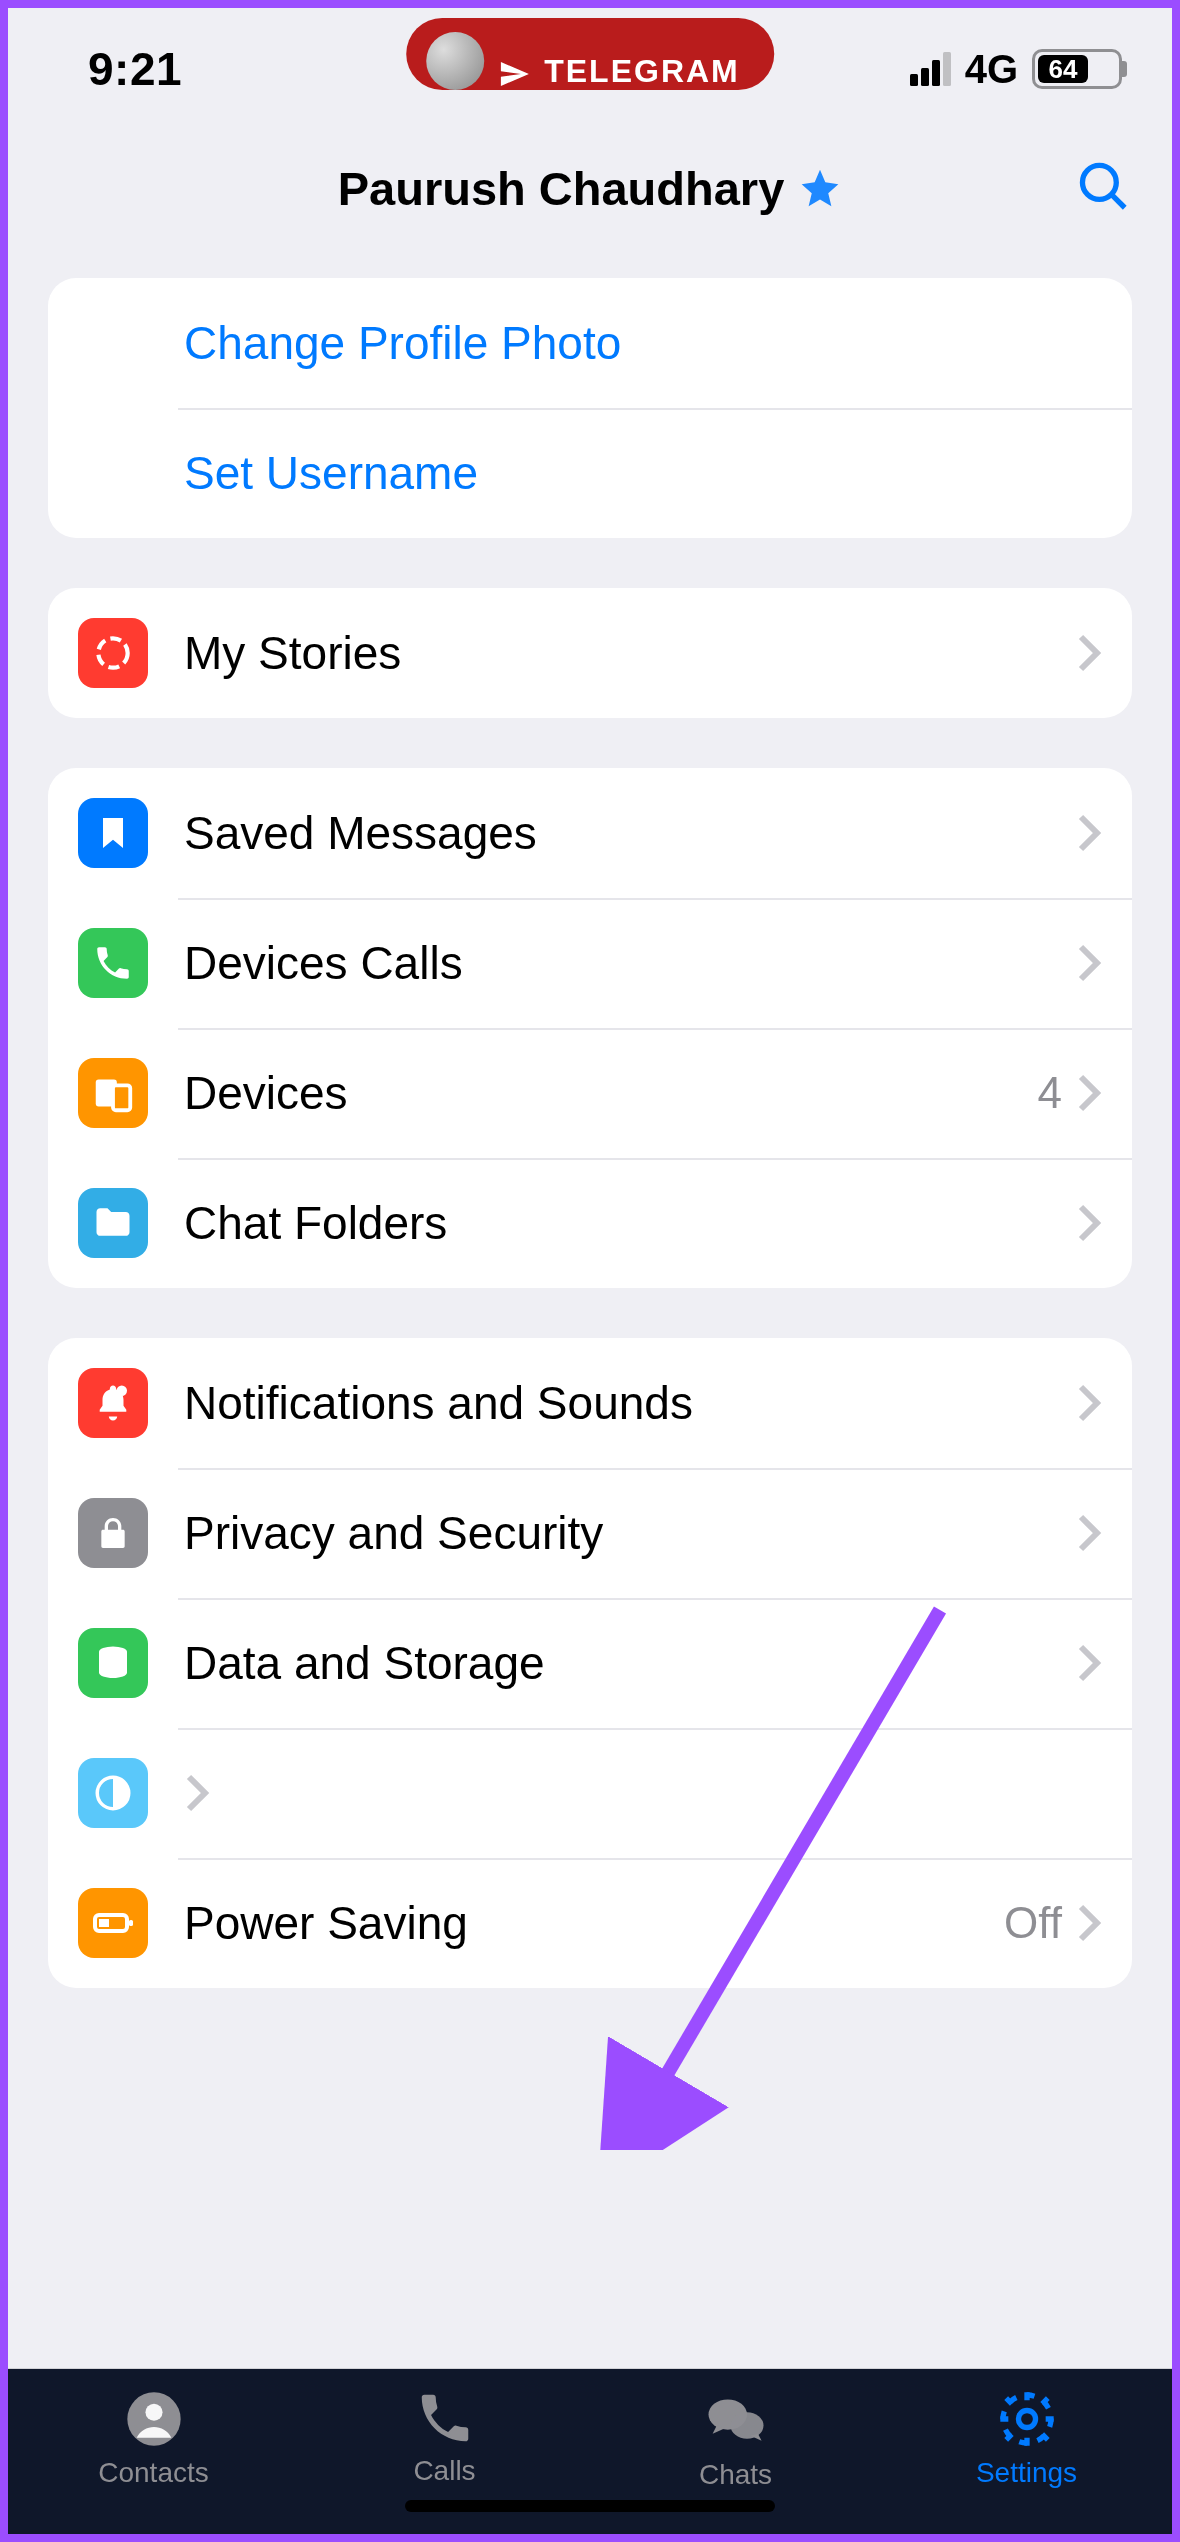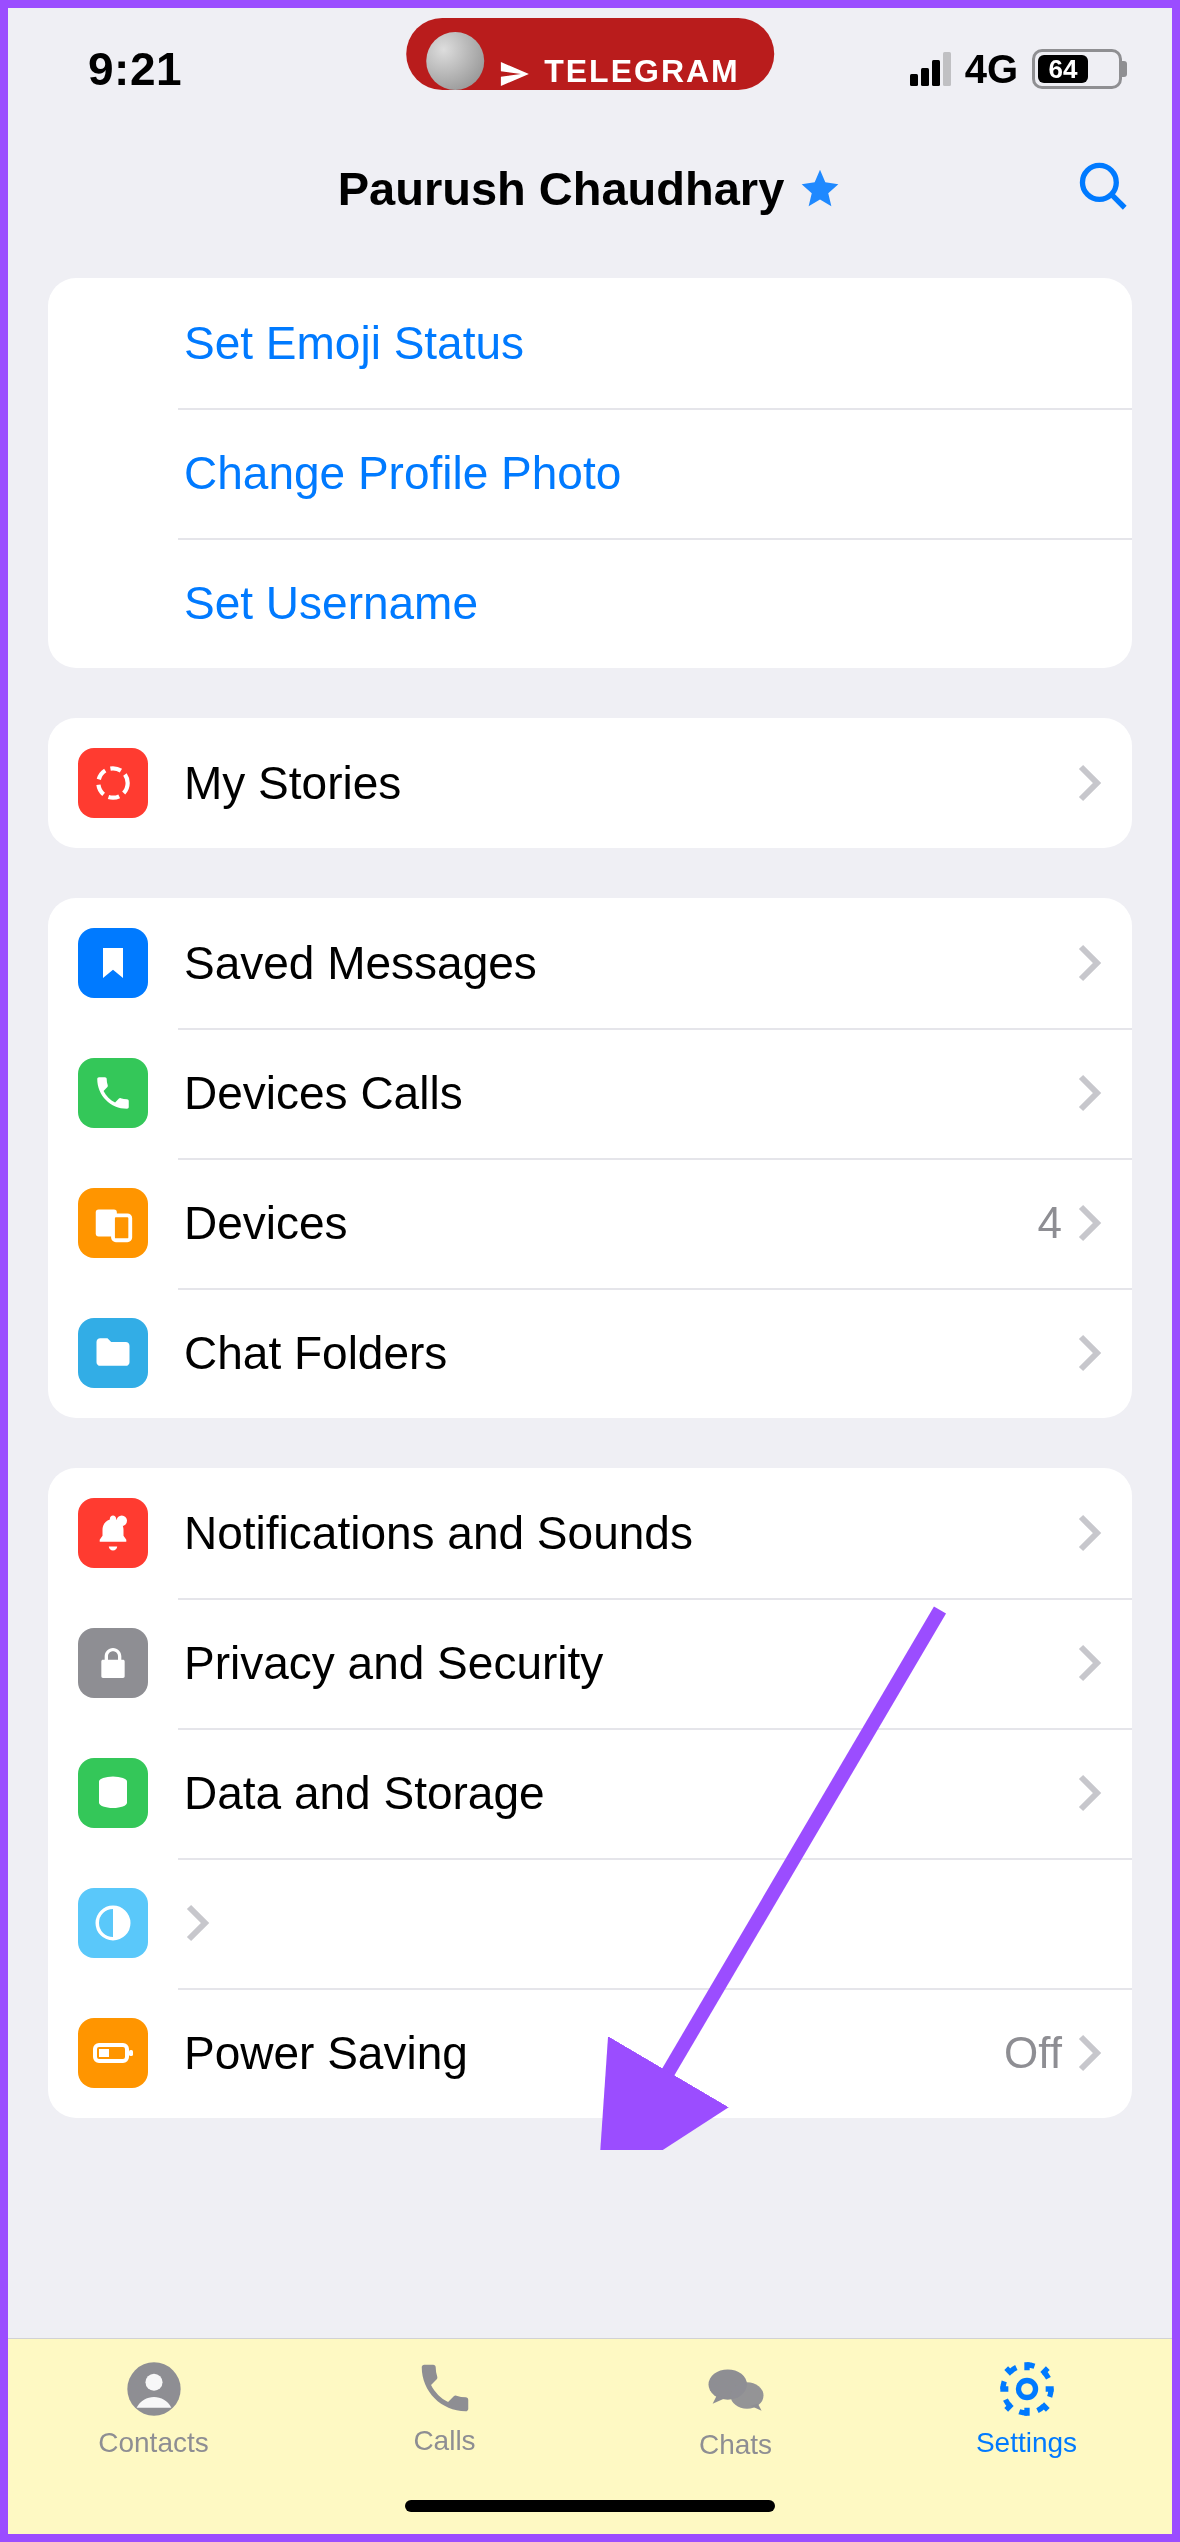--- a/index.html
+++ b/index.html
@@ -152,23 +152,23 @@
   .blue-link svg { color: #1f89ff; }
 
   
   .sq-red{background:#ff3b30}.sq-blue{background:#007aff}.sq-green{background:#34c759}
   .sq-orange{background:#ff9500}.sq-sky{background:#32ade6}.sq-gray{background:#8e8e93}
   .sq-lightblue{background:#5ac8fa}
   .icon-slot svg { color: #fff; }
 
   
   .tabbar {
-    height: 196px;
+    height: 166px;
     border-top: 1px solid #d1d1d6;
-    background: #fef9c3;
+    background: #0f172a;
     display: flex;
     padding-top: 18px;
   }
   .tab {
     flex: 1;
     display: flex;
     flex-direction: column;
     align-items: center;
     gap: 6px;
     color: #8e8e93;
@@ -231,33 +231,20 @@
         </svg>
     </div>
   </div>
 
   <div class="content">
 
     <div class="group">
       <div class="row blue-link">
         <div class="icon-slot" style="background:transparent">
           <svg width="60" height="60" viewBox="0 0 24 24" fill="none" stroke="currentColor" stroke-width="1.8">
-              <circle cx="11" cy="11" r="9"></circle>
-              <circle cx="8" cy="9" r="0.8" fill="currentColor"></circle>
-              <circle cx="14" cy="9" r="0.8" fill="currentColor"></circle>
-              <path d="M7.5 13c1 1.5 2.5 2 3.5 2s2.5-.5 3.5-2"></path>
-              <line x1="18" y1="16" x2="18" y2="22"></line>
-              <line x1="15" y1="19" x2="21" y2="19"></line>
-            </svg>
-        </div>
-        <span class="label">Set Emoji Status</span>
-      </div>
-      <div class="row blue-link">
-        <div class="icon-slot" style="background:transparent">
-          <svg width="60" height="60" viewBox="0 0 24 24" fill="none" stroke="currentColor" stroke-width="1.8">
               <path d="M4 8h3l2-3h6l2 3h3v10H4z"></path>
               <circle cx="12" cy="12.5" r="3"></circle>
               <line x1="3" y1="18" x2="3" y2="22"></line>
               <line x1="1" y1="20" x2="5" y2="20"></line>
             </svg>
         </div>
         <span class="label">Change Profile Photo</span>
       </div>
       <div class="row blue-link">
         <div class="icon-slot" style="background:transparent">

